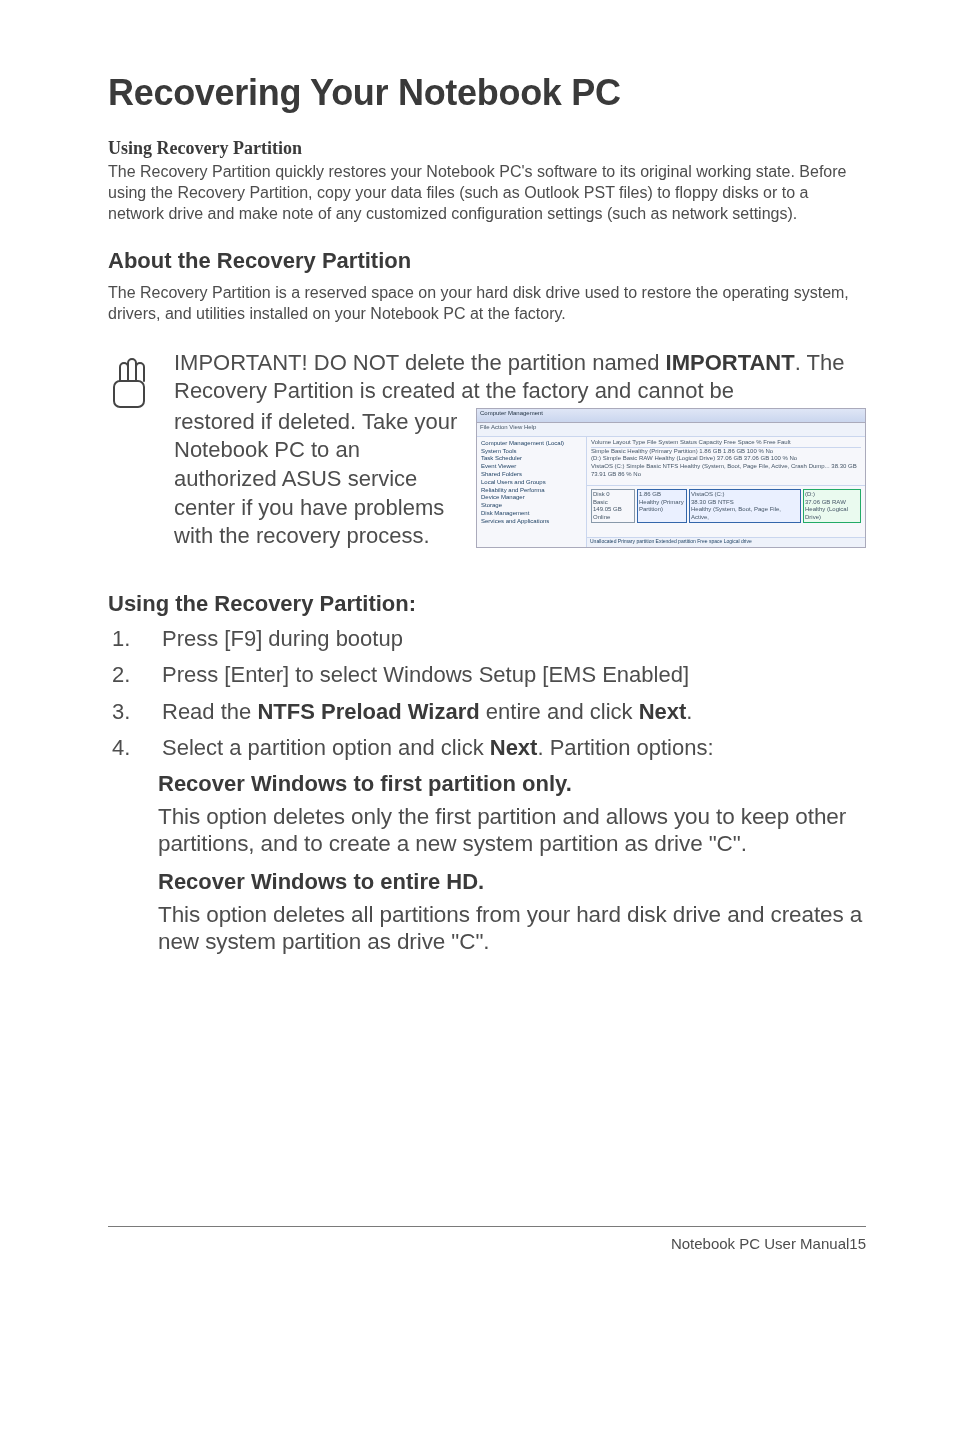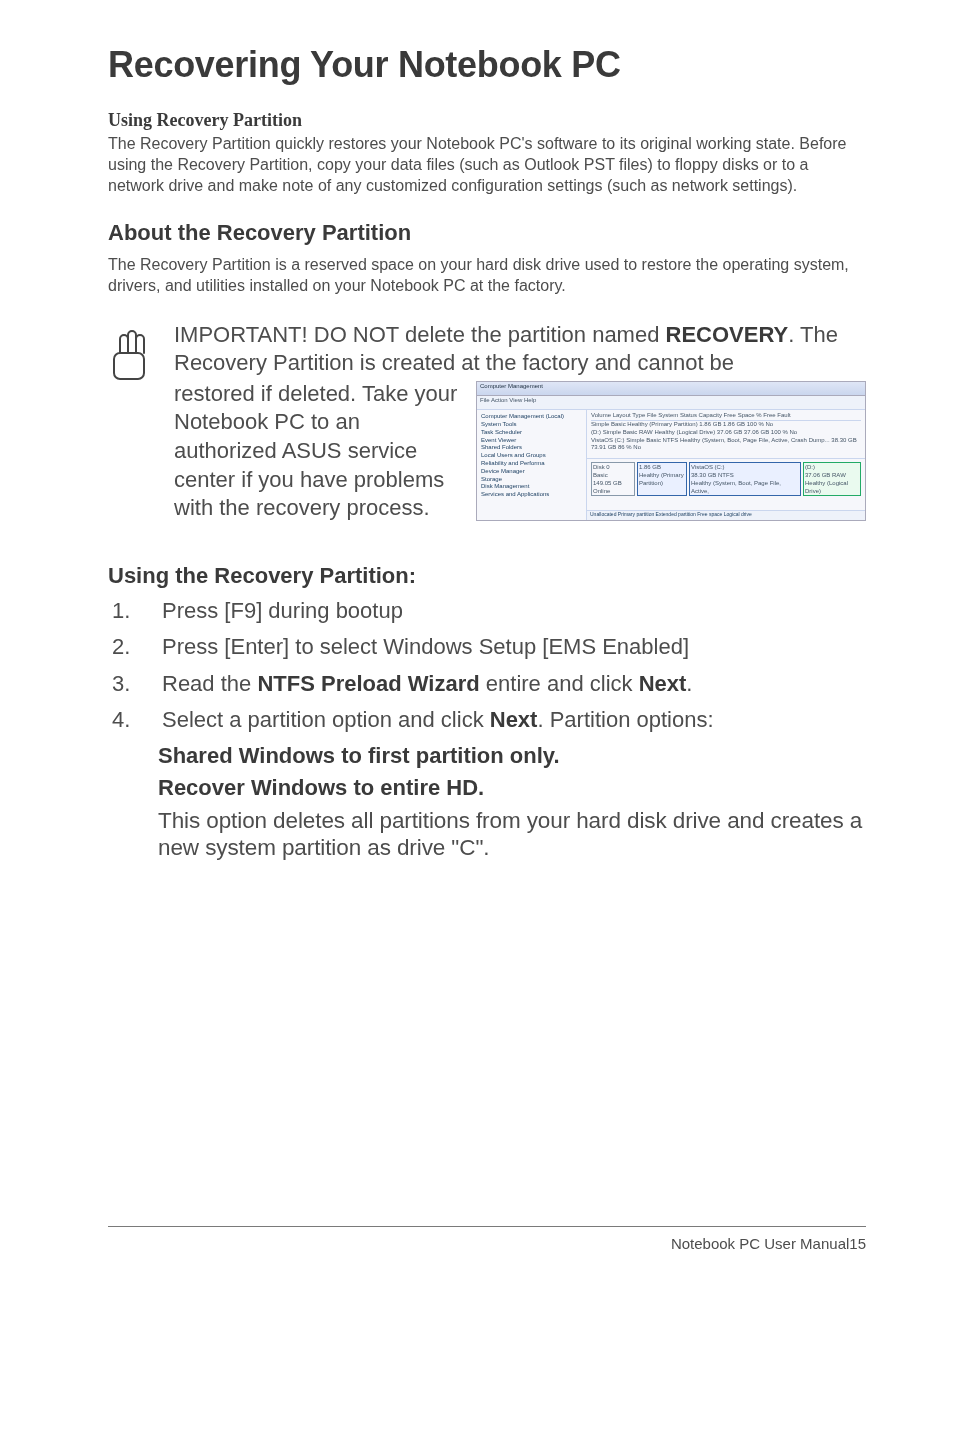--- a/index.html
+++ b/index.html
@@ -1,26 +1,26 @@
 <!DOCTYPE html>
 <html><head>
 <meta charset="utf-8">
 <style>
 *{box-sizing:border-box;margin:0;padding:0}
 html,body{width:954px;height:1438px;background:#fff;font-family:"Segoe UI",Arial,sans-serif;color:#434343}
-.page{position:relative;width:954px;height:1300px;padding:44px 88px 0 108px}
+.page{position:relative;width:954px;height:1300px;padding:72px 88px 0 108px}
 h1{font-family:Verdana,"Segoe UI",Arial,sans-serif;font-weight:800;font-size:36px;color:#3a3a3a;margin-bottom:24px;letter-spacing:-.3px}
 h2{font-family:Liberation Serif, serif;font-weight:700;font-size:18px;color:#3a3a3a;margin-bottom:2px}
 h3{font-family:"Segoe UI Semibold","Segoe UI",Arial,sans-serif;font-weight:700;font-size:22px;color:#3a3a3a;margin-bottom:8px}
 .body{font-size:16px;line-height:1.32;color:#4d4d4d;margin-bottom:24px}
 .callout{display:flex;gap:18px;margin-top:6px;margin-bottom:40px}
 .hand{width:48px;flex:0 0 48px;padding-top:4px}
 .callout-txt{flex:1;font-size:22px;line-height:1.3;color:#4d4d4d}
 .callout-top{margin-bottom:2px}
-.callout-cols{display:flex;gap:12px;align-items:center}
+.callout-cols{display:flex;gap:12px;align-items:flex-start}
 .callout-left{flex:0 0 290px;font-size:22px;line-height:1.3}
 .thumb{flex:1;border:1px solid #aab;background:#f6f7fb;height:140px;position:relative;overflow:hidden;font-size:6px;color:#456}
 .thumb .bar{height:14px;background:linear-gradient(#dfe6f6,#cad6ee);border-bottom:1px solid #aab}
 .thumb .bar2{height:14px;background:#eef2fa;border-bottom:1px solid #cad6ee}
 .thumb .body2{display:flex;height:calc(100% - 28px)}
 .thumb .tree{width:110px;border-right:1px solid #cad6ee;padding:3px 4px;line-height:1.3;color:#246}
 .thumb .main{flex:1;display:flex;flex-direction:column}
 .thumb .tbl{flex:1;padding:2px 4px}
 .thumb .disks{height:52px;border-top:1px solid #cad6ee;padding:3px 4px}
 .thumb .legend{height:10px;background:#eef2fa;border-top:1px solid #cad6ee}
@@ -54,21 +54,21 @@
           <g fill="none" stroke="#444" stroke-width="2" stroke-linecap="round" stroke-linejoin="round">
             <rect x="6" y="28" width="30" height="26" rx="6"></rect>
             <path d="M12 28 V14 a4 4 0 0 1 8 0 V28"></path>
             <path d="M20 28 V10 a4 4 0 0 1 8 0 V28"></path>
             <path d="M28 28 V14 a4 4 0 0 1 8 0 V28"></path>
           </g>
         </svg>
   </div>
   <div class="callout-txt">
     <div class="callout-top">
-      <span>IMPORTANT! DO NOT delete the partition named </span><strong>RECOVERY</strong><span>. The Recovery Partition is created at the factory and cannot be </span>
+      <span>IMPORTANT! DO NOT delete the partition named </span><strong>IMPORTANT</strong><span>. The Recovery Partition is created at the factory and cannot be </span>
     </div>
     <div class="callout-cols">
       <div class="callout-left">restored if deleted. Take your Notebook PC to an authorized ASUS service center if you have problems with the recovery process.</div>
       <div class="thumb">
         <div class="bar" style="padding:1px 3px;font-size:6px;color:#234">Computer Management</div>
         <div class="bar2" style="padding:1px 3px">File  Action  View  Help</div>
         <div class="body2">
           <div class="tree">
             <div>Computer Management (Local)</div>
             <div>System Tools</div>
@@ -120,21 +120,22 @@
   <li>Press [Enter] to select Windows Setup [EMS Enabled]</li>
   <li>
     <span>Read the </span><strong>NTFS Preload Wizard</strong><span> entire and click </span><strong>Next</strong><span>.</span>
   </li>
   <li>
     <span>Select a partition option and click </span><strong>Next</strong><span>. Partition options:</span>
   </li>
 </ol>
 
 <div class="opt">
-  <div class="opt-h">Shared Windows to first partition only.</div>
+  <div class="opt-h">Recover Windows to first partition only.</div>
+  <div class="opt-b">This option deletes only the first partition and allows you to keep other partitions, and to create a new system partition as drive "C".</div>
   <div class="opt-h">Recover Windows to entire HD.</div>
   <div class="opt-b">This option deletes all partitions from your hard disk drive and creates a new system partition as drive "C".</div>
 </div>
 
 <div class="footer">
   <span>Notebook PC User Manual</span>
   <span>15</span>
 </div>
 
 </div>

